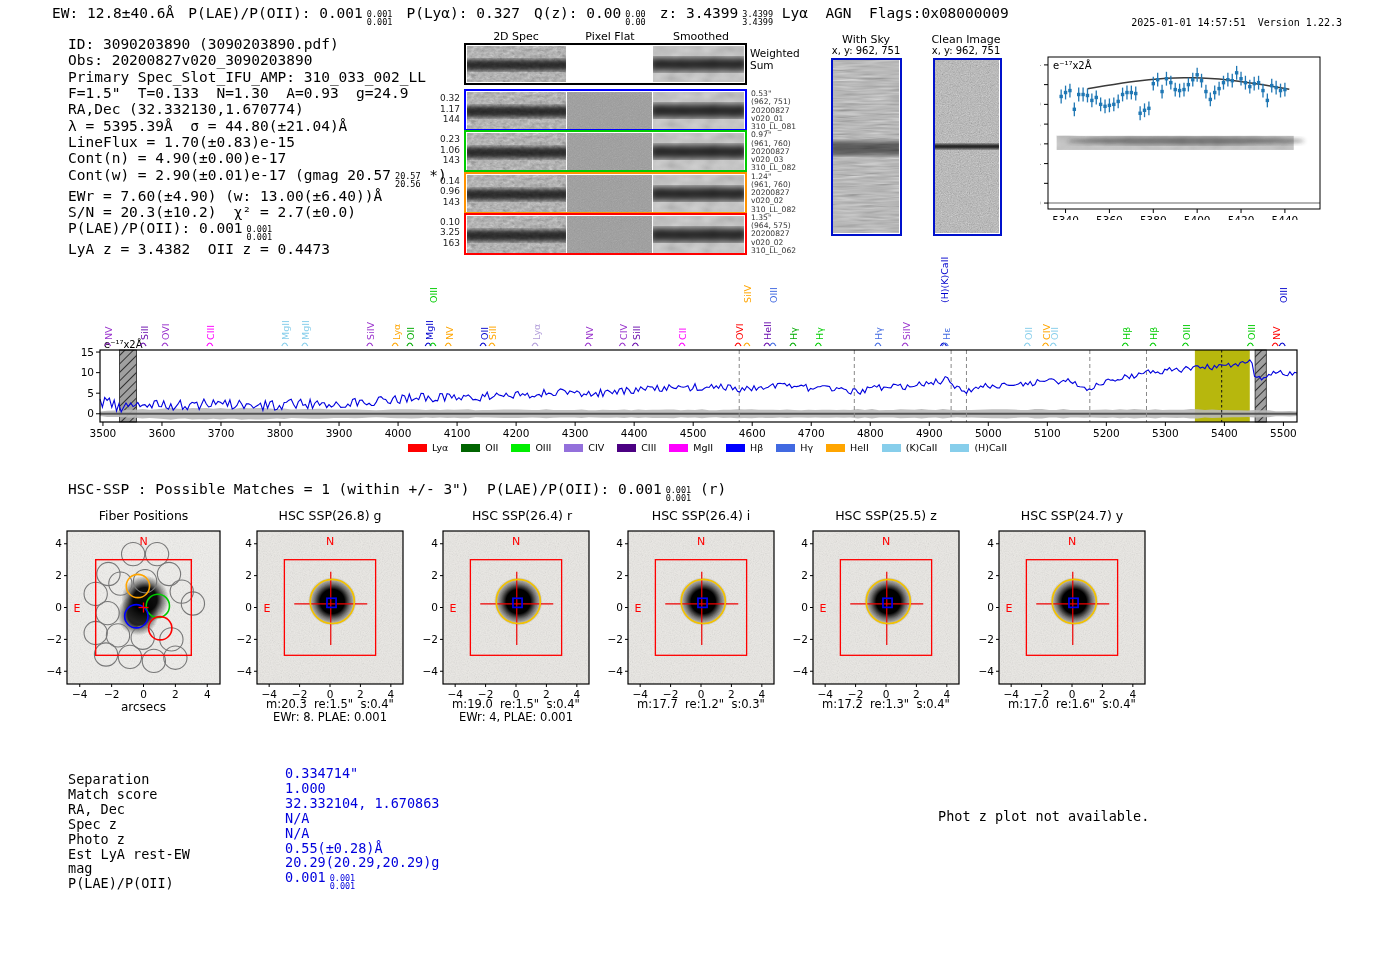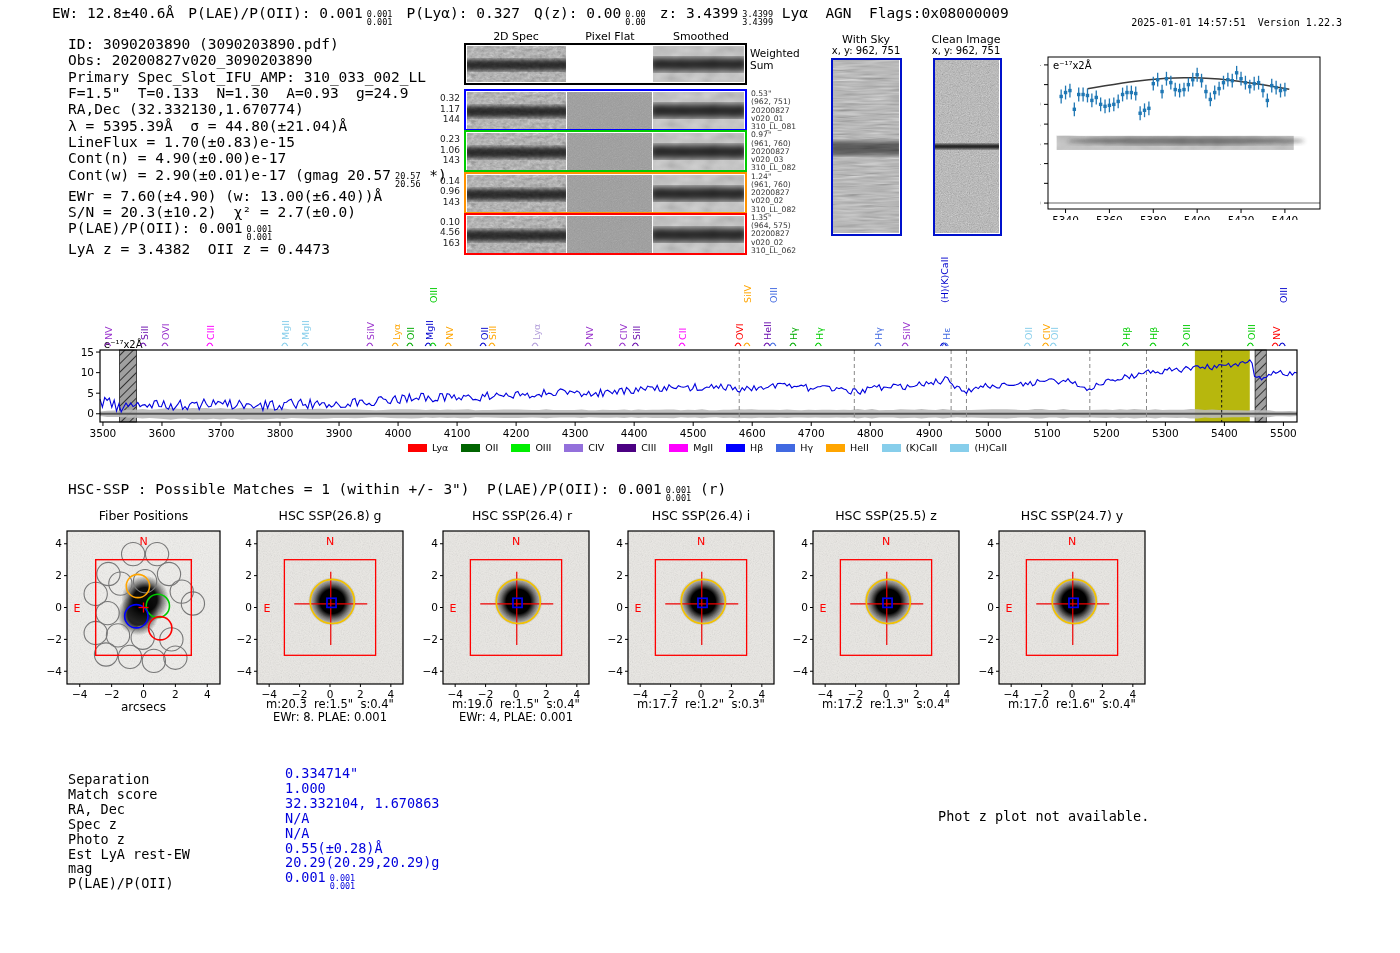--- a/index.html
+++ b/index.html
@@ -177,21 +177,21 @@
           <rect x="0" y="0" width="85" height="37" filter="url(#nzfine)" opacity="0.3"></rect>
         </svg>
         <svg width="91" height="37" style="position: absolute; left: 187px; top: 1px;">
           <rect x="0" y="0" width="91" height="37" fill="#c8c8c8"></rect>
           <rect x="0" y="0" width="91" height="37" filter="url(#nzsmooth)" opacity="0.9"></rect>
           <rect x="-3" y="12.21" width="97" height="13.32" fill="#000" opacity="0.8" filter="url(#b3)"></rect>
         </svg>
       </div>
       <div style="position: absolute; left: 420px; top: 216.9px; width: 40px; text-align: right; font-size: 9px; line-height: 10.5px; color: rgb(34, 34, 34);">
         <div style="position: relative;">0.10</div>
-        <div style="position: relative;">4.56</div>
+        <div style="position: relative;">3.25</div>
         <div style="position: relative;">163</div>
       </div>
       <div style="position: absolute; left: 751px; top: 213.9px; font-size: 7.6px; line-height: 8.3px; color: rgb(51, 51, 51); white-space: pre;"><div style="position: relative;">1.35"</div><div style="position: relative;">(964, 575)</div><div style="position: relative;">20200827</div><div style="position: relative;">v020_02</div><div style="position: relative;">310_LL_062</div></div>
     </div>
   <div id="sky-panels">
       <div style="position: absolute; left: 866px; top: 33px; transform: translateX(-50%); font-size: 11px; white-space: nowrap;">With Sky</div>
       <div style="position: absolute; left: 866px; top: 45px; transform: translateX(-50%); font-size: 10px; white-space: nowrap;">x, y: 962, 751</div>
       <div style="position: absolute; left: 831px; top: 58px; width: 71px; height: 178px; border: 2.5px solid rgb(0, 17, 204); box-sizing: border-box;">
         <svg width="66" height="173" style="position: absolute; left: 0px; top: 0px;">
           <rect x="0" y="0" width="66" height="173" fill="#b5b5b5"></rect>

